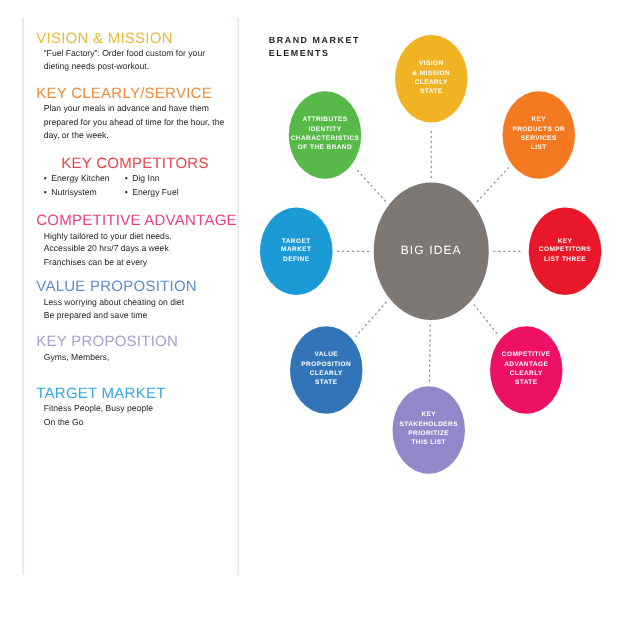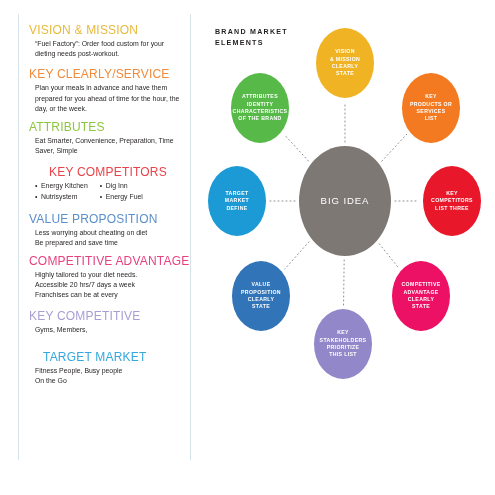--- a/index.html
+++ b/index.html
@@ -158,68 +158,62 @@
         <div class="sec-title" style="color: rgb(232, 185, 59);">VISION &amp; MISSION</div>
         <div class="sec-body">
           <p>“Fuel Factory”: Order food custom for your dieting needs post-workout.</p>
         </div>
       </div>
       <div style="height: 2px;"></div>
       <div class="section">
         <div class="sec-title" style="color: rgb(239, 139, 60);">KEY CLEARLY/SERVICE</div>
         <div class="sec-body">
           <p>Plan your meals in advance and have them prepared for you ahead of time for the hour, the day, or the week.</p>
-        </div>
-      </div>
-      <div class="section">
-        <div class="sec-title" style="color: rgb(140, 198, 62);">ATTRIBUTES</div>
-        <div class="sec-body">
-          <p>Eat Smarter, Convenience, Preparation, Time Saver, Simple</p>
         </div>
       </div>
       <div style="height: 3px;"></div>
       <div class="section">
         <div class="sec-title" style="color: rgb(232, 67, 74); padding-left: 20px;">KEY COMPETITORS</div>
         <div class="competitor-cols">
           <ul>
             <li>Energy Kitchen</li>
             <li>Nutrisystem</li>
           </ul>
           <ul>
             <li>Dig Inn</li>
             <li>Energy Fuel</li>
           </ul>
         </div>
       </div>
       <div style="height: 2px;"></div>
       <div class="section">
-        <div class="sec-title" style="color: rgb(91, 143, 201);">VALUE PROPOSITION</div>
-        <div class="sec-body">
-          <p>Less worrying about cheating on diet</p>
-          <p>Be prepared and save time</p>
-        </div>
-      </div>
-      <div class="section">
         <div class="sec-title" style="color: rgb(232, 65, 126);">COMPETITIVE ADVANTAGE</div>
         <div class="sec-body">
           <p>Highly tailored to your diet needs.</p>
           <p>Accessible 20 hrs/7 days a week</p>
           <p>Franchises can be at every</p>
         </div>
       </div>
+      <div class="section">
+        <div class="sec-title" style="color: rgb(91, 143, 201);">VALUE PROPOSITION</div>
+        <div class="sec-body">
+          <p>Less worrying about cheating on diet</p>
+          <p>Be prepared and save time</p>
+        </div>
+      </div>
       <div style="height: 2px;"></div>
       <div class="section">
-        <div class="sec-title" style="color: rgb(167, 159, 212);">KEY COMPETITIVE</div>
+        <div class="sec-title" style="color: rgb(167, 159, 212);">KEY PROPOSITION</div>
         <div class="sec-body">
           <p>Gyms, Members,</p>
         </div>
       </div>
       <div style="height: 9px;"></div>
       <div class="section">
-        <div class="sec-title" style="color: rgb(53, 168, 223); margin-left: 14px;">TARGET MARKET</div>
+        <div class="sec-title" style="color: rgb(53, 168, 223);">TARGET MARKET</div>
         <div class="sec-body">
           <p>Fitness People, Busy people</p>
           <p>On the Go</p>
         </div>
       </div>
       <div style="height: 3px;"></div>
     </div>
 
   <div id="diagram">
 

